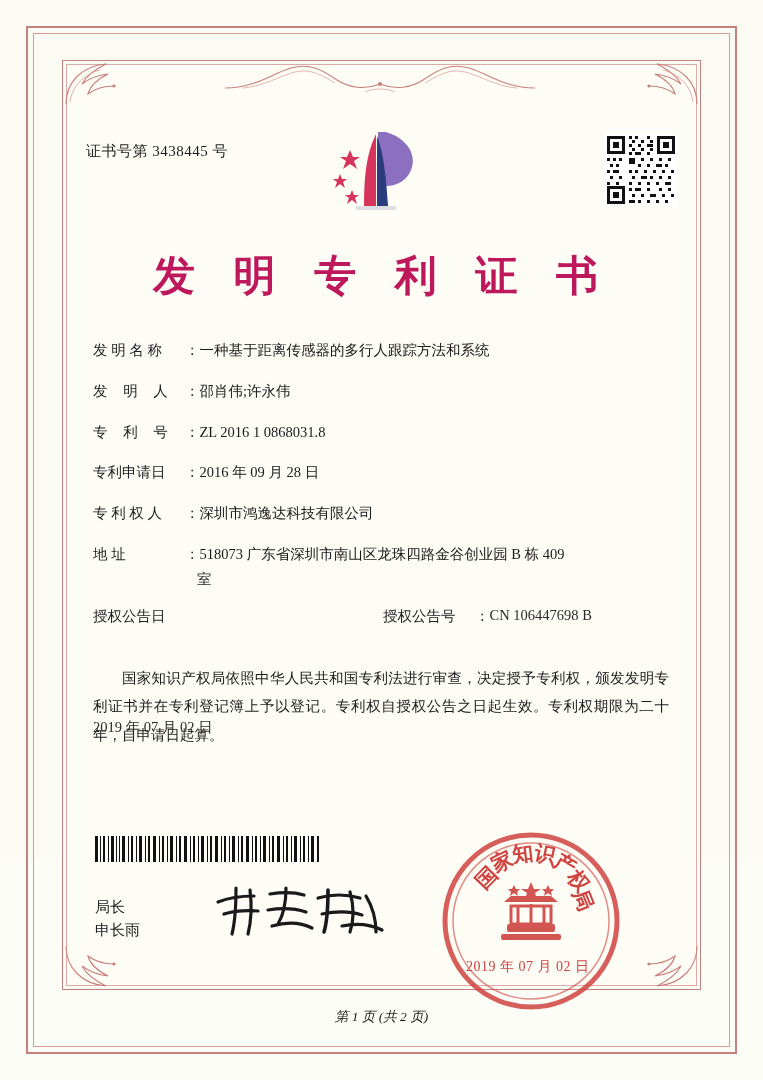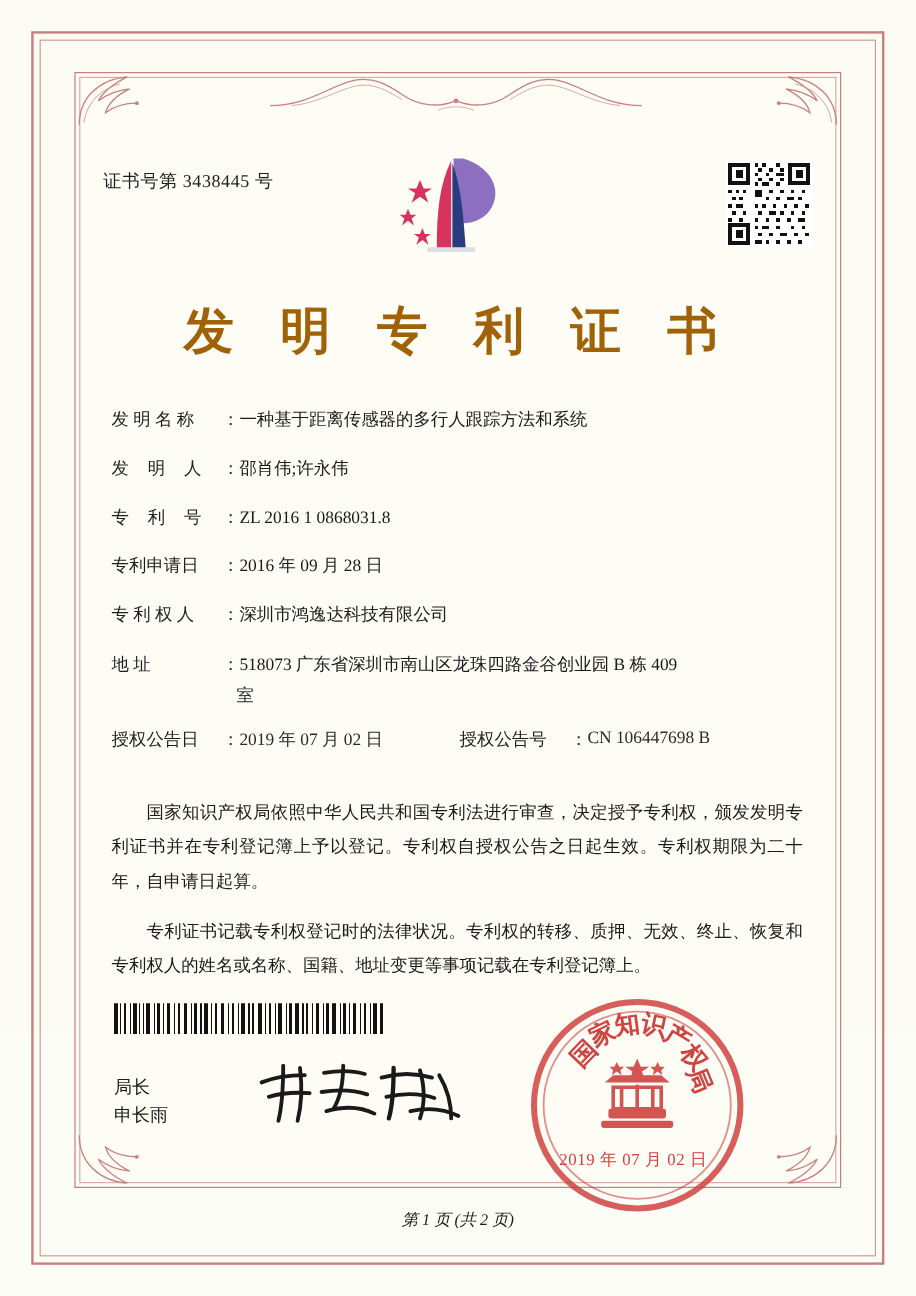--- a/index.html
+++ b/index.html
@@ -96,21 +96,21 @@
   .qr svg { display:block; }
 
   .title {
     position: absolute;
     left: 0; right: 0;
     top: 248px;
     text-align: center;
     font-size: 42px;
     letter-spacing: 12px;
     font-weight: bold;
-    color: #a16207;
+    color: #be185d;
     font-family: "DejaVu Serif", serif;
   }
 
   
   .fields {
     position: absolute;
     left: 93px;
     top: 340px;
     width: 580px;
   }
@@ -141,21 +141,21 @@
   .row-dual {
     display: flex;
     align-items: flex-start;
     font-size: 14.5px;
     margin-bottom: 8px;
   }
   .row-dual .half {
     display: flex;
     align-items: flex-start;
   }
-  .row-dual .half.left { width: 290px; }
+  .row-dual .half.left { width: 290px; flex-direction: column; }
   .addr-2nd {
     margin-left: 104px;
     font-size: 14.5px;
     margin-top: -15px;
     margin-bottom: 18px;
   }
 
   
   .paras {
     position: absolute;
@@ -429,21 +429,20 @@
       <span class="half">
         <span class="f-label">授权公告号</span>
         <span class="f-colon">：</span>
         <span>CN 106447698 B</span>
       </span>
     </div>
   </div>
 
   <div class="paras">
     <p>国家知识产权局依照中华人民共和国专利法进行审查，决定授予专利权，颁发发明专利证书并在专利登记簿上予以登记。专利权自授权公告之日起生效。专利权期限为二十年，自申请日起算。</p>
-    <p>专利证书记载专利权登记时的法律状况。专利权的转移、质押、无效、终止、恢复和专利权人的姓名或名称、国籍、地址变更等事项记载在专利登记簿上。</p>
   </div>
 
   <div class="barcode">
     <svg width="225" height="26" viewBox="0 0 225 26" shape-rendering="crispEdges">
       <g fill="#111111">
         <rect x="0" y="0" width="3" height="26"></rect>
           <rect x="5" y="0" width="1" height="26"></rect>
         <rect x="8" y="0" width="2" height="26"></rect>
           <rect x="13" y="0" width="1" height="26"></rect>
         <rect x="16" y="0" width="3" height="26"></rect>

